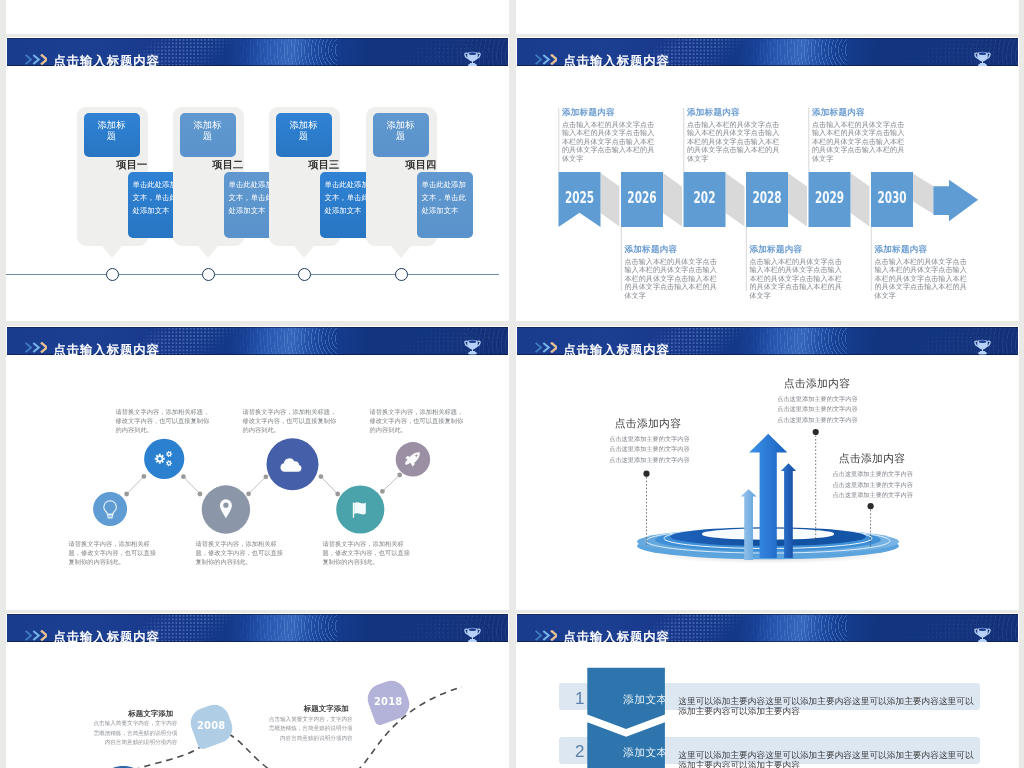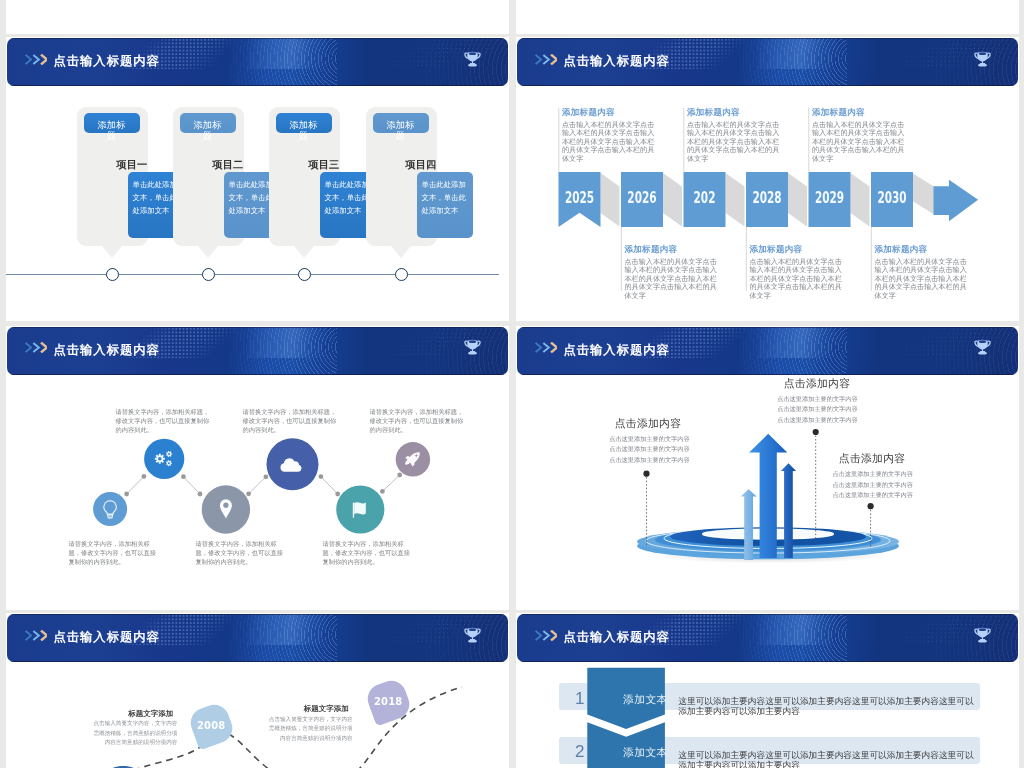--- a/index.html
+++ b/index.html
@@ -6,26 +6,26 @@
   body{width:1024px;height:768px;overflow:hidden;background:#e9e9e7;
        font-family:"Liberation Sans",sans-serif;-webkit-font-smoothing:antialiased;}
   #page{position:relative;width:1024px;height:768px;overflow:hidden;}
 
   
   .slide{position:absolute;width:503px;height:284px;background:#fff;overflow:hidden;}
   .slide.partial-top{height:30px;}
   .slide.partial-bot{height:155px;}
 
   
-  .hdr{position:absolute;left:1px;top:1px;width:501px;height:48px;
+  .hdr{position:absolute;left:1px;top:1px;width:501px;height:28px;
        background:
          linear-gradient(93deg,#1b3c8d 0%,#1c3f92 18%,#18378a 33%,#143888 44%,
                          #1b4ba6 52%,#1a4ea8 57%,#153f94 63%,#13357f 72%,
                          #13357f 85%,#142f75 100%);
-       overflow:hidden;border-radius:7px;}
+       overflow:hidden;}
   .hdr .dots{position:absolute;left:22%;top:0;width:24%;height:31px;
        background-image:radial-gradient(rgba(135,175,235,.40) 0.65px, rgba(0,0,0,0) 0.75px);
        background-size:3.6px 3.6px;
        -webkit-mask-image:linear-gradient(138deg,rgba(0,0,0,0) 22%,#000 40%,#000 62%,rgba(0,0,0,0) 82%);
        mask-image:linear-gradient(138deg,rgba(0,0,0,0) 22%,#000 40%,#000 62%,rgba(0,0,0,0) 82%);}
   .hdr .dots2{position:absolute;left:76%;top:0;width:24%;height:31px;
        background-image:radial-gradient(rgba(120,160,225,.34) 0.65px, rgba(0,0,0,0) 0.75px);
        background-size:4.2px 4.2px;
        -webkit-mask-image:linear-gradient(150deg,rgba(0,0,0,0) 18%,#000 48%,rgba(0,0,0,0) 90%);
        mask-image:linear-gradient(150deg,rgba(0,0,0,0) 18%,#000 48%,rgba(0,0,0,0) 90%);}
@@ -49,21 +49,21 @@
   .chev{position:absolute;left:18.2px;top:15.5px;width:22px;height:11px;}
   .hdr-title{position:absolute;left:47px;top:15px;height:17px;line-height:17px;
              color:#fdfdfe;font-size:12.4px;font-weight:700;letter-spacing:.9px;white-space:nowrap;}
   .trophy{position:absolute;right:25px;top:9.5px;width:21px;height:21px;}
 
   
   .s1-card{position:absolute;width:71px;background:#efefed;border-radius:9px;}
   .s1-cardtail{position:absolute;width:0;height:0;
        border-left:10px solid transparent;border-right:10px solid transparent;
        border-top:12px solid #efefed;}
-  .s1-top{position:absolute;left:7px;top:6px;width:56px;height:20px;border-radius:5px;
+  .s1-top{position:absolute;left:7px;top:6px;width:56px;height:44px;border-radius:5px;
        color:#fff;font-size:9.3px;line-height:11px;text-align:center;
        box-sizing:border-box;}
   .s1-top span{display:block;width:30px;margin:0 auto;padding-top:7px;}
   .s1-mid{position:absolute;left:0;top:51px;width:71px;text-align:right;
        font-size:10.2px;font-weight:700;color:#333;letter-spacing:.2px;}
   .s1-bot{position:absolute;left:7px;top:65px;width:56px;height:66px;border-radius:5px;
        color:#fff;font-size:7.4px;line-height:13px;padding:6px 3px 0 5px;box-sizing:border-box;margin-left:44px;}
   .s1-line{position:absolute;left:0px;top:237px;width:493px;height:1px;background:#6d8ba6;}
   .s1-dot{position:absolute;width:13px;height:13px;border-radius:50%;
        background:#fff;border:1.6px solid #173a5e;box-sizing:border-box;}

